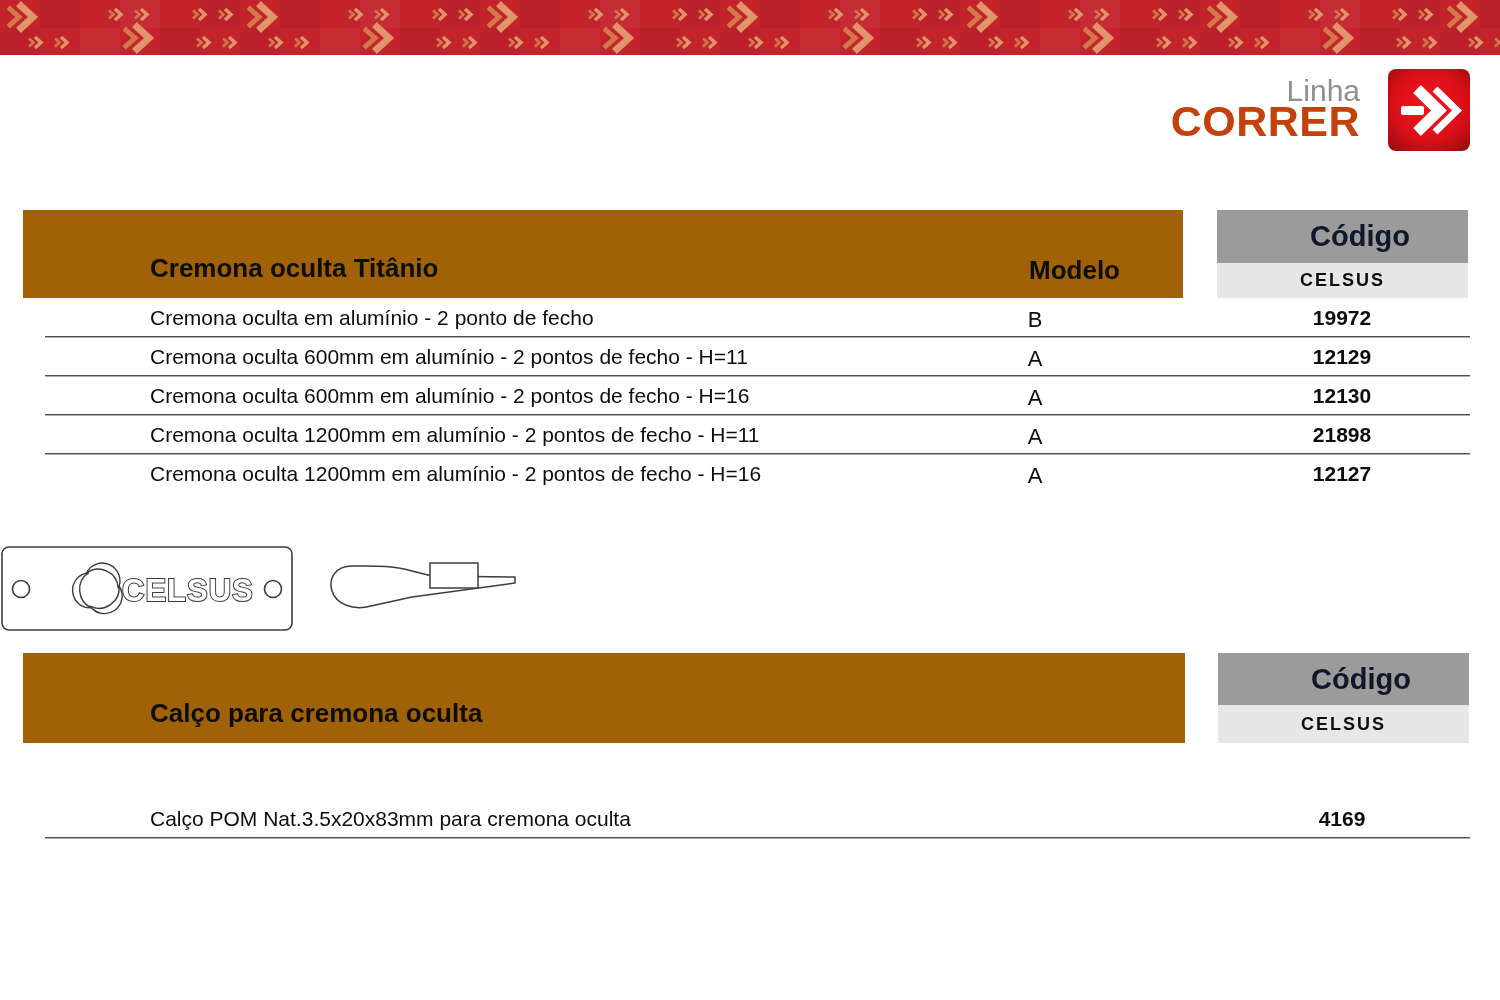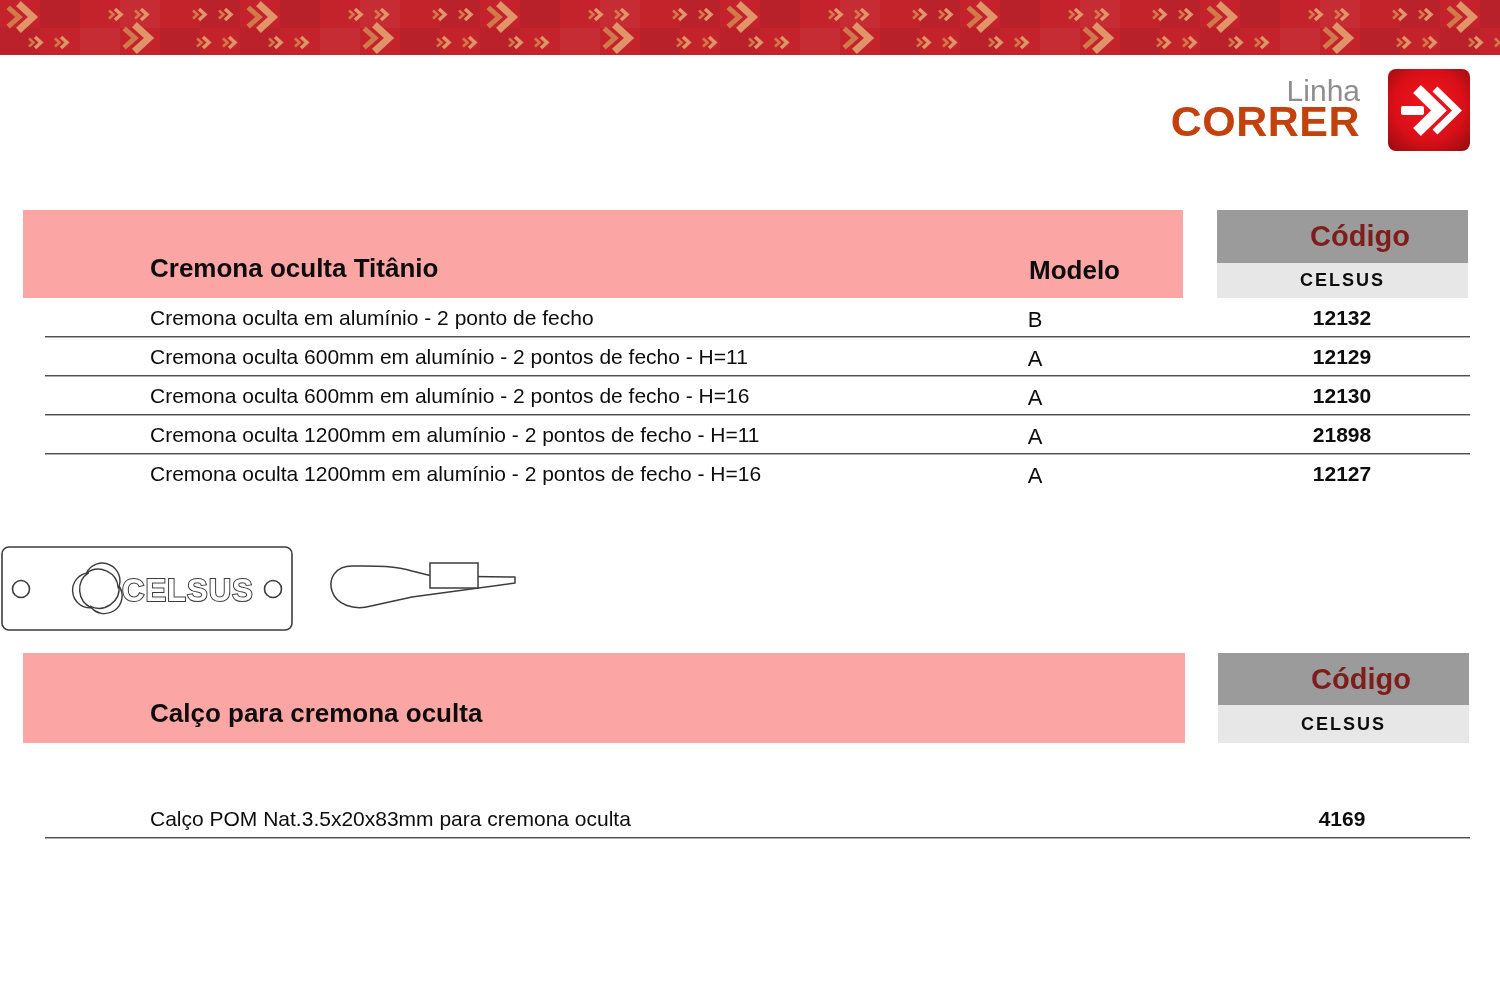--- a/index.html
+++ b/index.html
@@ -9,30 +9,30 @@
   }
   
   .banner{position:absolute;left:0;top:0;display:block;}
   
   .linha{position:absolute;top:76px;left:1100px;width:260px;text-align:right;
          font-size:30px;color:#8e8e8e;line-height:1;}
   .correr{position:absolute;top:100px;left:1100px;width:260px;text-align:right;
           font-size:43px;font-weight:bold;color:#c2410c;line-height:1;letter-spacing:0.5px;}
   .logo-icon{position:absolute;left:1387px;top:68px;}
   
-  .band{position:absolute;background:#fca5a5;}
+  .band{position:absolute;background:#a16207;}
   .band1{left:23px;top:210px;width:1160px;height:88px;}
   .band2{left:23px;top:653px;width:1162px;height:90px;}
   .band .title{position:absolute;left:127px;bottom:14px;font-size:26px;font-weight:bold;color:#0d0d0d;}
   .band .modelo{position:absolute;left:927px;bottom:12px;width:170px;text-align:right;
                 font-size:26px;font-weight:bold;color:#0d0d0d;}
   .codigo-block{position:absolute;width:251px;}
   .cb1{left:1217px;top:210px;}
   .cb2{left:1218px;top:653px;}
-  .codigo-top{height:53px;background:#9b9b9b;color:#7f1d1d;font-size:29px;font-weight:bold;
+  .codigo-top{height:53px;background:#9b9b9b;color:#0f172a;font-size:29px;font-weight:bold;
               display:flex;align-items:center;justify-content:center;padding-left:35px;}
   .cb2 .codigo-top{height:52px;}
   .codigo-bottom{height:35px;background:#e7e7e7;color:#0d0d0d;font-size:18px;font-weight:bold;
                  letter-spacing:2px;display:flex;align-items:center;justify-content:center;}
   .cb2 .codigo-bottom{height:38px;}
   .rows{position:absolute;}
   .t1rows{left:45px;top:298px;width:1425px;}
   .t2rows{left:45px;top:743px;width:1425px;}
   .row{position:relative;height:38px;}
   .t2rows .row{height:46px;margin-top:48px;}
@@ -103,21 +103,21 @@
     <div class="modelo">Modelo</div>
   </div>
   <div class="codigo-block cb1">
     <div class="codigo-top">Código</div>
     <div class="codigo-bottom">CELSUS</div>
   </div>
   <div class="rows t1rows">
     <div class="row bordered">
       <span class="desc">Cremona oculta em alumínio - 2 ponto de fecho</span>
       <span class="model">B</span>
-      <span class="code">12132</span>
+      <span class="code">19972</span>
     </div>
     <div class="row bordered">
       <span class="desc">Cremona oculta 600mm em alumínio - 2 pontos de fecho - H=11</span>
       <span class="model">A</span>
       <span class="code">12129</span>
     </div>
     <div class="row bordered">
       <span class="desc">Cremona oculta 600mm em alumínio - 2 pontos de fecho - H=16</span>
       <span class="model">A</span>
       <span class="code">12130</span>

